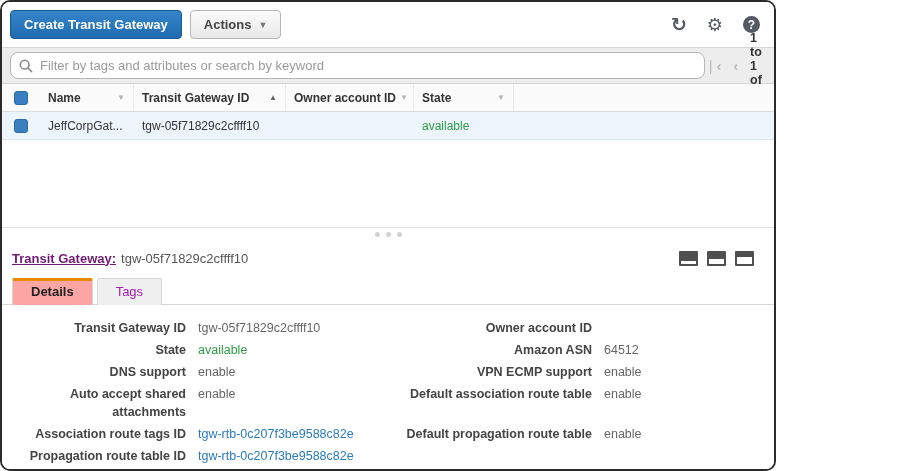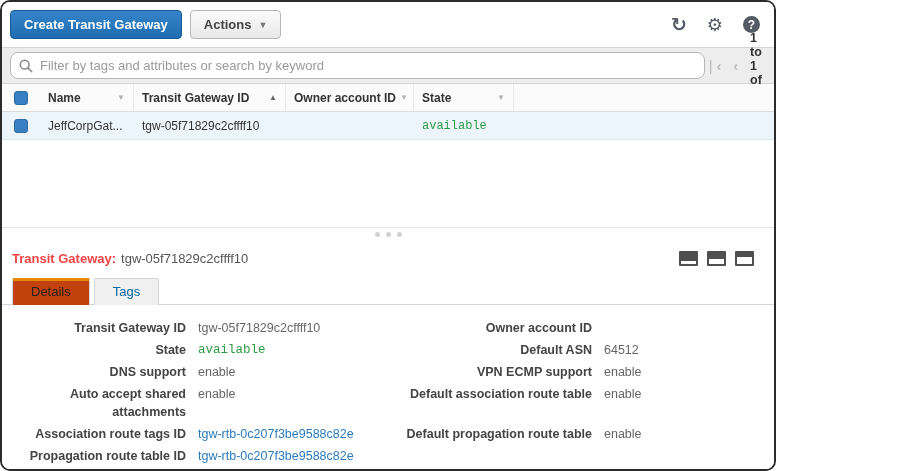--- a/index.html
+++ b/index.html
@@ -94,61 +94,61 @@
   .cb-cell { display: flex; align-items: center; justify-content: center; height: 100%; }
   .checkbox {
     width: 14px; height: 14px; border-radius: 3px;
     background: #3a7fc1; border: 1px solid #2e6da4; cursor: pointer;
   }
   .trow {
     height: 28px; background: #edf5fc;
     border-bottom: 1px solid #d9e8f5; cursor: pointer;
   }
   .td { padding: 0 8px; font-size: 12px; color: #333; white-space: nowrap; overflow: hidden; }
-  .state-green { color: #2e9b44; font-family: Liberation Mono, monospace; }
+  .state-green { color: #2e9b44; }
   .redacted-block {
     width: 92px; height: 15px; border-radius: 2px;
     background: linear-gradient(90deg, #a7a7a7, #d8d8d8 75%, #e6e6e6);
   }
 
   
   .splitter {
     height: 14px; background: #fff; border-top: 1px solid #e2e2e2;
     display: flex; align-items: center; justify-content: center; gap: 6px;
     cursor: row-resize;
   }
   .splitter i { width: 5px; height: 5px; border-radius: 50%; background: #d2d2d2; }
 
   
   .detail-header {
     height: 34px; display: flex; align-items: center; padding: 0 20px 0 10px;
   }
-  .detail-title { font-weight: bold; color: #ef4444; }
+  .detail-title { font-weight: bold; color: #701a75; text-decoration: underline; }
   .detail-title-id { color: #555; margin-left: 5px; font-weight: normal; }
   .layout-icons { margin-left: auto; display: flex; gap: 9px; }
   .layout-icon {
     width: 19px; height: 15px; border: 2px solid #4f4f4f; background: #4f4f4f;
     display: flex; flex-direction: column; justify-content: flex-end; cursor: pointer;
     border-radius: 1px;
   }
   .layout-icon span { background: #fff; width: 100%; display: block; }
   .strip-s { height: 3px; } .strip-m { height: 5px; } .strip-l { height: 7px; }
 
   .tabs {
     display: flex; align-items: flex-end; padding-left: 10px;
     border-bottom: 1px solid #d5d5d5; height: 30px;
   }
   .tab {
     padding: 5px 18px 6px; font-size: 13px; cursor: pointer;
     border: 1px solid #d5d5d5; border-bottom: none; margin-right: 4px;
-    background: #f0f0f0; color: #0369a1;
+    background: #f0f0f0; color: #a21caf;
     border-radius: 2px 2px 0 0; position: relative; top: 1px;
   }
   .tab.active {
-    background: #c2410c; font-weight: normal; color: #222;
+    background: #fca5a5; font-weight: bold; color: #222;
     border-top: 3px solid #e88b01; padding-top: 3px;
   }
 
   .detail-grid { display: flex; padding: 14px 10px 0 10px; background: #fff; flex: 1; }
   .dcol { width: 50%; display: flex; flex-direction: column; }
   .drow { display: flex; min-height: 22px; align-items: flex-start; }
   .drow.tall { min-height: 40px; }
   .dlabel {
     width: 186px; text-align: right; font-weight: bold; color: #444;
     font-size: 12.5px; padding-right: 12px; flex: 0 0 auto; line-height: 1.45;
@@ -285,21 +285,21 @@
         <div class="dvalue link">tgw-rtb-0c207f3be9588c82e</div>
       </div>
     </div>
 
     <div class="dcol dcol-right">
       <div class="drow">
         <div class="dlabel">Owner account ID</div>
         <div class="dvalue"><span class="redacted-block" style="width:135px;"></span></div>
       </div>
       <div class="drow">
-        <div class="dlabel">Default ASN</div>
+        <div class="dlabel">Amazon ASN</div>
         <div class="dvalue">64512</div>
       </div>
       <div class="drow">
         <div class="dlabel">VPN ECMP support</div>
         <div class="dvalue">enable</div>
       </div>
       <div class="drow tall">
         <div class="dlabel">Default association route table</div>
         <div class="dvalue">enable</div>
       </div>

